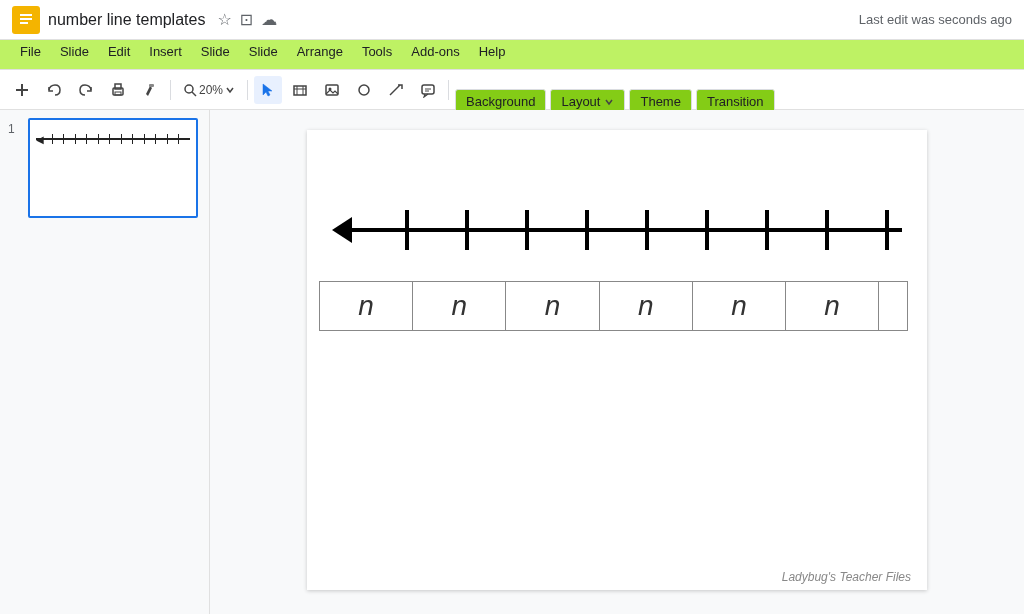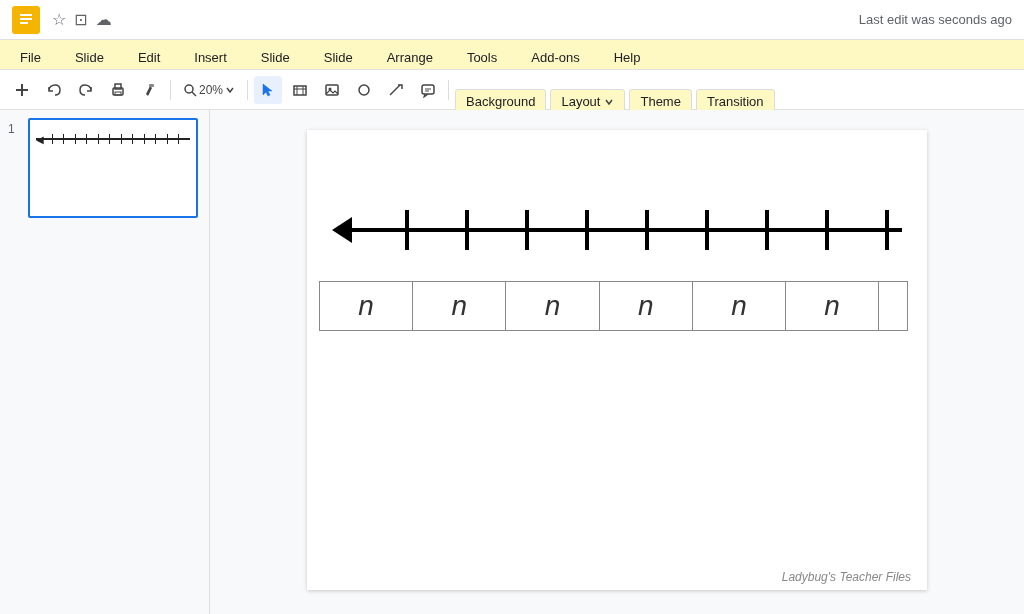--- a/index.html
+++ b/index.html
@@ -32,25 +32,25 @@
     }
     .title-icon { font-size: 16px; color: #5f6368; cursor: pointer; }
     .last-edit {
       margin-left: auto;
       font-size: 13px; color: #5f6368;
     }
 
     
     .menu-bar {
       display: flex;
-      align-items: flex-end;
+      align-items: flex-start;
       height: 30px;
-      background: #fef9c3;
+      background: #bef264;
       padding: 0 12px;
-      gap: 18px;
+      gap: 3px;
       border-bottom: 1px solid #e0e0e0;
     }
     .menu-item {
       padding: 4px 8px;
       font-size: 13px; color: #202124;
       cursor: pointer; border-radius: 3px;
     }
 
     
     .toolbar {
@@ -68,21 +68,21 @@
       cursor: pointer; border-radius: 3px; font-size: 14px; color: #444;
       border: none; background: transparent;
     }
     .toolbar-separator {
       width: 1px; height: 20px; background: #dadce0; margin: 0 2px;
     }
     .toolbar-text-btn {
       padding: 4px 10px;
       font-size: 13px; color: #202124;
       cursor: pointer; border-radius: 3px;
-      border: 1px solid #dadce0; background: #fef9c3;
+      border: 1px solid #dadce0; background: #84cc16;
       display: flex; align-items: center; gap: 4px; margin-top: 24px;
     }
 
     
     .main-area {
       display: flex;
       height: calc(614px - 110px);
     }
 
     
@@ -204,20 +204,21 @@
 
 <div class="title-bar">
   <div class="app-logo">
     <svg width="18" height="18" viewBox="0 0 18 18">
       <rect width="18" height="18" fill="#F4B400" rx="2"></rect>
       <rect x="3" y="3" width="12" height="2" fill="white"></rect>
       <rect x="3" y="7" width="12" height="2" fill="white"></rect>
       <rect x="3" y="11" width="8" height="2" fill="white"></rect>
     </svg>
   </div>
+  <span class="title-text">number line templates</span>
   <div class="title-icons">
     <span class="title-icon">☆</span>
     <span class="title-icon">⊡</span>
     <span class="title-icon">☁</span>
   </div>
   <span class="last-edit">Last edit was seconds ago</span>
 </div>
 
 <div class="menu-bar">
   <span class="menu-item">File</span>

